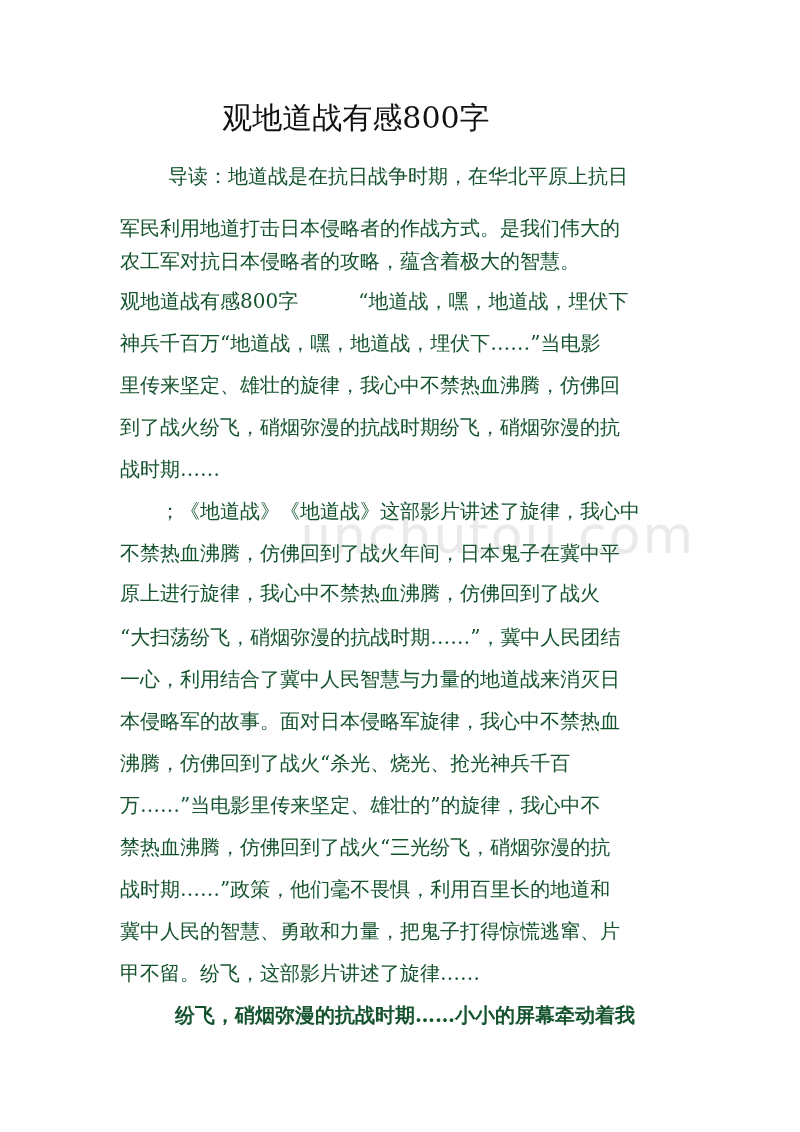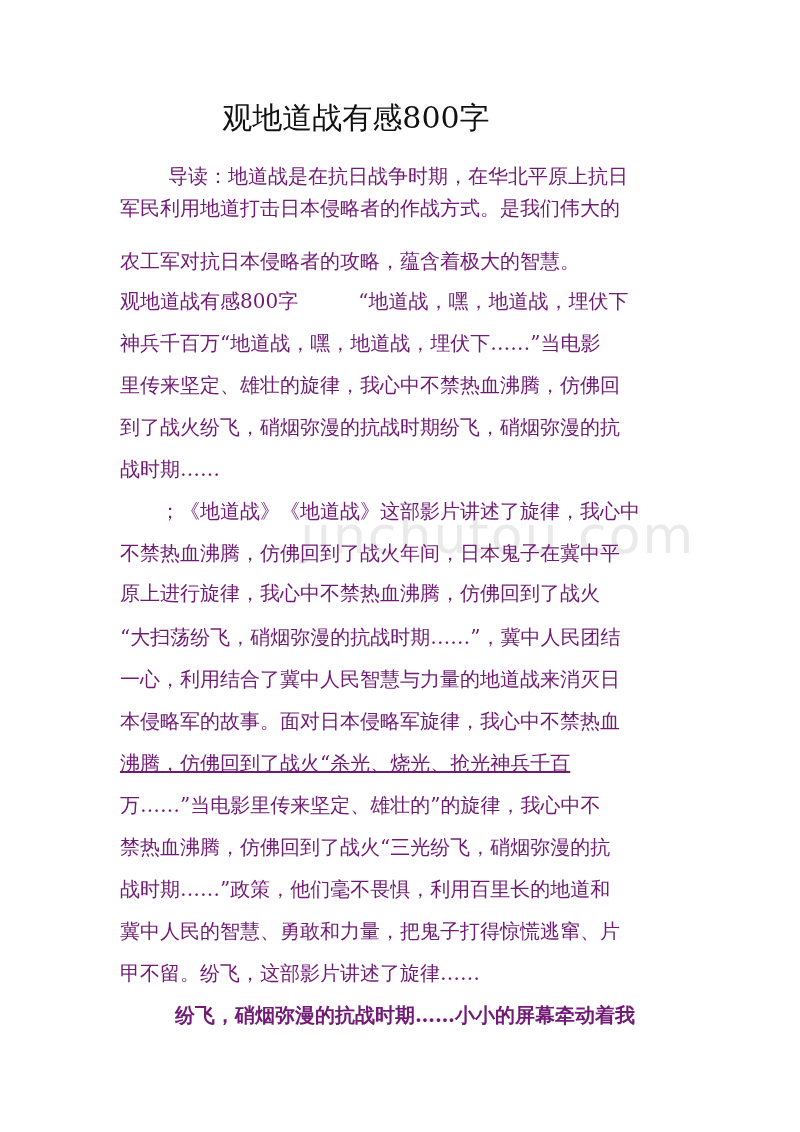--- a/index.html
+++ b/index.html
@@ -7,50 +7,50 @@
   .page {
     position: absolute; left: 0; top: 0; width: 800px; height: 1132px; background: #fff;
     font-family: "DejaVu Serif", "Liberation Serif", serif; color: #1a1a1a;
   }
   .title {
     position: absolute; top: 96px; left: 0; width: 712px; text-align: center;
     font-size: 30px; line-height: 44px; color: #111;
   }
   .line {
     position: absolute; left: 120px; width: 560px;
-    font-size: 20px; line-height: 30px; white-space: nowrap; color: #701a75;
+    font-size: 20px; line-height: 30px; white-space: nowrap; color: #14532d;
   }
   .watermark {
     position: absolute; left: 300px; top: 505px; font-size: 52px; letter-spacing: 2px;
     color: rgba(170,170,170,0.25); font-family: "DejaVu Sans", sans-serif; white-space: nowrap;
     pointer-events: none;
   }
 </style>
 </head>
 <body>
 
 <div class="page">
   <div class="watermark">jinchutou.com</div>
   <div class="title">观地道战有感800字</div>
   <div id="lines">
       <div class="line" style="top: 161px; left: 168px;">导读：地道战是在抗日战争时期，在华北平原上抗日</div>
-      <div class="line" style="top: 193px; left: 120px;">军民利用地道打击日本侵略者的作战方式。是我们伟大的</div>
+      <div class="line" style="top: 213px; left: 120px;">军民利用地道打击日本侵略者的作战方式。是我们伟大的</div>
       <div class="line" style="top: 246px; left: 120px;">农工军对抗日本侵略者的攻略，蕴含着极大的智慧。</div>
       <div class="line" style="top: 286px; left: 120px;">观地道战有感800字　　　“地道战，嘿，地道战，埋伏下</div>
       <div class="line" style="top: 328px; left: 120px;">神兵千百万“地道战，嘿，地道战，埋伏下……”当电影</div>
       <div class="line" style="top: 370px; left: 120px;">里传来坚定、雄壮的旋律，我心中不禁热血沸腾，仿佛回</div>
       <div class="line" style="top: 412px; left: 120px;">到了战火纷飞，硝烟弥漫的抗战时期纷飞，硝烟弥漫的抗</div>
       <div class="line" style="top: 454px; left: 120px;">战时期……</div>
       <div class="line" style="top: 496px; left: 160px;">；《地道战》《地道战》这部影片讲述了旋律，我心中</div>
       <div class="line" style="top: 538px; left: 120px;">不禁热血沸腾，仿佛回到了战火年间，日本鬼子在冀中平</div>
       <div class="line" style="top: 580px; left: 120px; font-family: Liberation Mono, monospace;">原上进行旋律，我心中不禁热血沸腾，仿佛回到了战火</div>
       <div class="line" style="top: 622px; left: 120px;">“大扫荡纷飞，硝烟弥漫的抗战时期……”，冀中人民团结</div>
       <div class="line" style="top: 664px; left: 120px;">一心，利用结合了冀中人民智慧与力量的地道战来消灭日</div>
       <div class="line" style="top: 706px; left: 120px;">本侵略军的故事。面对日本侵略军旋律，我心中不禁热血</div>
-      <div class="line" style="top: 748px; left: 120px; text-decoration: underline;">沸腾，仿佛回到了战火“杀光、烧光、抢光神兵千百</div>
+      <div class="line" style="top: 748px; left: 120px;">沸腾，仿佛回到了战火“杀光、烧光、抢光神兵千百</div>
       <div class="line" style="top: 790px; left: 120px;">万……”当电影里传来坚定、雄壮的”的旋律，我心中不</div>
       <div class="line" style="top: 832px; left: 120px;">禁热血沸腾，仿佛回到了战火“三光纷飞，硝烟弥漫的抗</div>
       <div class="line" style="top: 874px; left: 120px;">战时期……”政策，他们毫不畏惧，利用百里长的地道和</div>
       <div class="line" style="top: 916px; left: 120px;">冀中人民的智慧、勇敢和力量，把鬼子打得惊慌逃窜、片</div>
       <div class="line" style="top: 958px; left: 120px;">甲不留。纷飞，这部影片讲述了旋律……</div>
       <div class="line" style="top: 1000px; left: 175px; font-weight: bold;">纷飞，硝烟弥漫的抗战时期……小小的屏幕牵动着我</div>
     </div>
 </div>
 
 </body></html>

